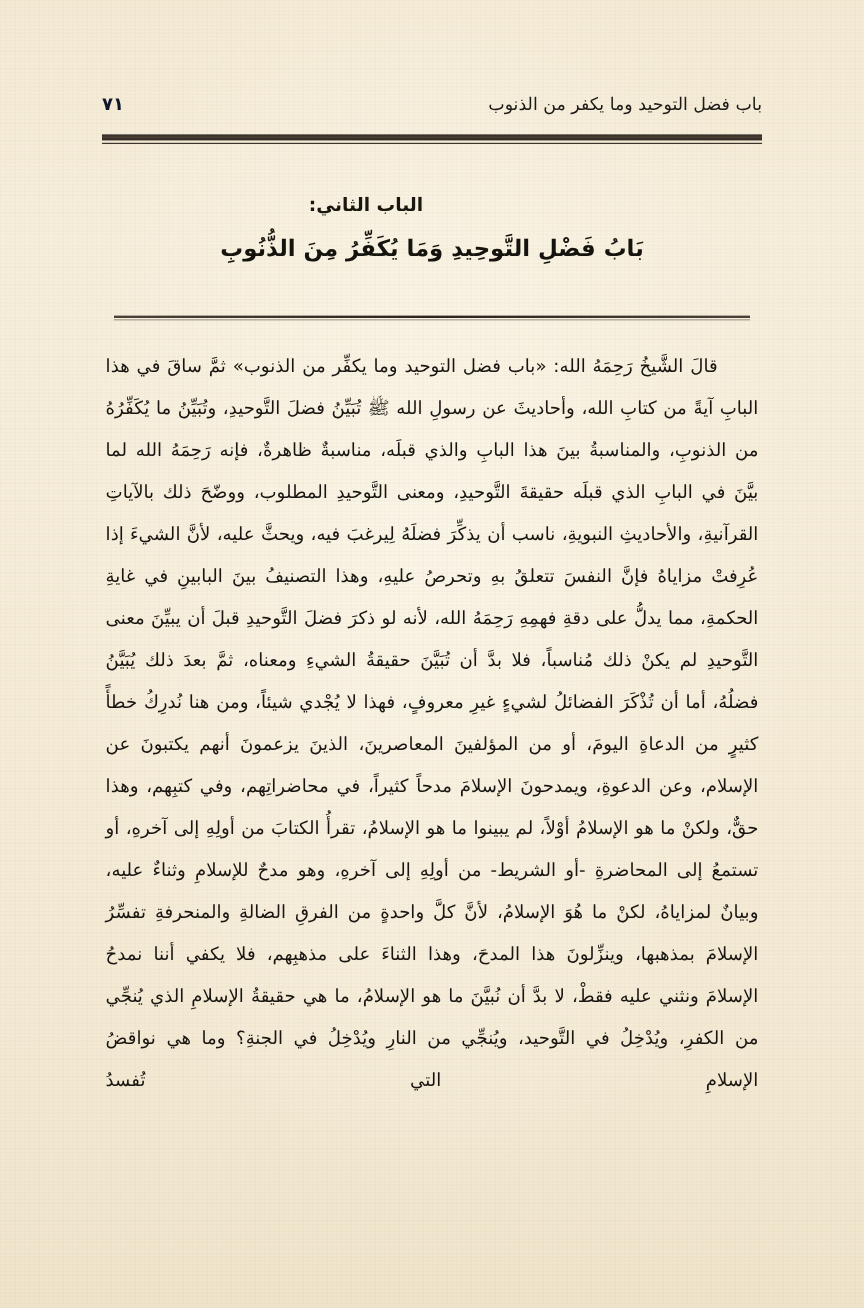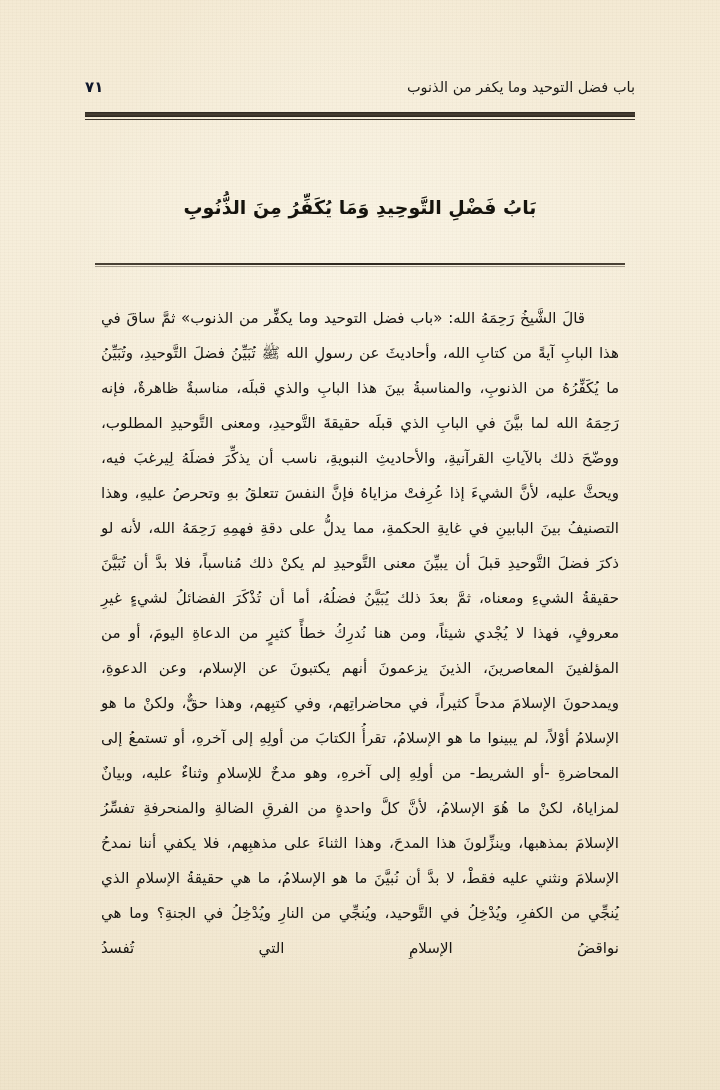--- a/index.html
+++ b/index.html
@@ -138,21 +138,21 @@
     direction: rtl;
     text-align: justify;
     text-align-last: justify;
     font-family: "DejaVu Sans", sans-serif;
     font-size: 15.1px;
     line-height: 35px;
     color: #181511;
     word-spacing: 0.5px;
   }
   .body-text p {
-    margin: 13px;
+    margin: 0;
     text-indent: 34px;
   }
   .body-text p.last {
     text-align-last: justify;
   }
 </style>
 </head>
 <body>
 
 <div class="paper"></div>
@@ -162,20 +162,21 @@
   <div class="header-row">
     <div class="running-head">باب فضل التوحيد وما يكفر من الذنوب</div>
     <div class="page-number">٧١</div>
   </div>
 
   <div class="header-rule">
     <div class="bar-thick"></div>
     <div class="bar-thin"></div>
   </div>
 
+  <div class="chapter-label">الباب الثاني:</div>
 
   <div class="chapter-title">بَابُ فَضْلِ التَّوحِيدِ وَمَا يُكَفِّرُ مِنَ الذُّنُوبِ</div>
 
   <div class="title-rule">
     <div class="line-a"></div>
     <div class="line-b"></div>
   </div>
 
   <div class="body-text">
     <p class="last">قالَ الشَّيخُ رَحِمَهُ الله: «باب فضل التوحيد وما يكفِّر من الذنوب» ثمَّ ساقَ في هذا البابِ آيةً من كتابِ الله، وأحاديثَ عن رسولِ الله ﷺ تُبَيِّنُ فضلَ التَّوحيدِ، وتُبَيِّنُ ما يُكَفِّرُهُ من الذنوبِ، والمناسبةُ بينَ هذا البابِ والذي قبلَه، مناسبةٌ ظاهرةٌ، فإنه رَحِمَهُ الله لما بيَّنَ في البابِ الذي قبلَه حقيقةَ التَّوحيدِ، ومعنى التَّوحيدِ المطلوب، ووضّحَ ذلك بالآياتِ القرآنيةِ، والأحاديثِ النبويةِ، ناسب أن يذكِّرَ فضلَهُ لِيرغبَ فيه، ويحثَّ عليه، لأنَّ الشيءَ إذا عُرِفتْ مزاياهُ فإنَّ النفسَ تتعلقُ بهِ وتحرصُ عليهِ، وهذا التصنيفُ بينَ البابينِ في غايةِ الحكمةِ، مما يدلُّ على دقةِ فهمِهِ رَحِمَهُ الله، لأنه لو ذكرَ فضلَ التَّوحيدِ قبلَ أن يبيِّنَ معنى التَّوحيدِ لم يكنْ ذلك مُناسباً، فلا بدَّ أن تُبَيَّنَ حقيقةُ الشيءِ ومعناه، ثمَّ بعدَ ذلك يُبَيَّنُ فضلُهُ، أما أن تُذْكَرَ الفضائلُ لشيءٍ غيرِ معروفٍ، فهذا لا يُجْدي شيئاً، ومن هنا نُدرِكُ خطأً كثيرٍ من الدعاةِ اليومَ، أو من المؤلفينَ المعاصرينَ، الذينَ يزعمونَ أنهم يكتبونَ عن الإسلام، وعن الدعوةِ، ويمدحونَ الإسلامَ مدحاً كثيراً، في محاضراتِهم، وفي كتبِهم، وهذا حقٌّ، ولكنْ ما هو الإسلامُ أوْلاً، لم يبينوا ما هو الإسلامُ، تقرأُ الكتابَ من أولِهِ إلى آخرهِ، أو تستمعُ إلى المحاضرةِ -أو الشريط- من أولِهِ إلى آخرهِ، وهو مدحٌ للإسلامِ وثناءٌ عليه، وبيانٌ لمزاياهُ، لكنْ ما هُوَ الإسلامُ، لأنَّ كلَّ واحدةٍ من الفرقِ الضالةِ والمنحرفةِ تفسِّرُ الإسلامَ بمذهبها، وينزِّلونَ هذا المدحَ، وهذا الثناءَ على مذهبِهم، فلا يكفي أننا نمدحُ الإسلامَ ونثني عليه فقطْ، لا بدَّ أن نُبيَّنَ ما هو الإسلامُ، ما هي حقيقةُ الإسلامِ الذي يُنجِّي من الكفرِ، ويُدْخِلُ في التَّوحيد، ويُنجِّي من النارِ ويُدْخِلُ في الجنةِ؟ وما هي نواقضُ الإسلامِ التي تُفسدُ</p>

